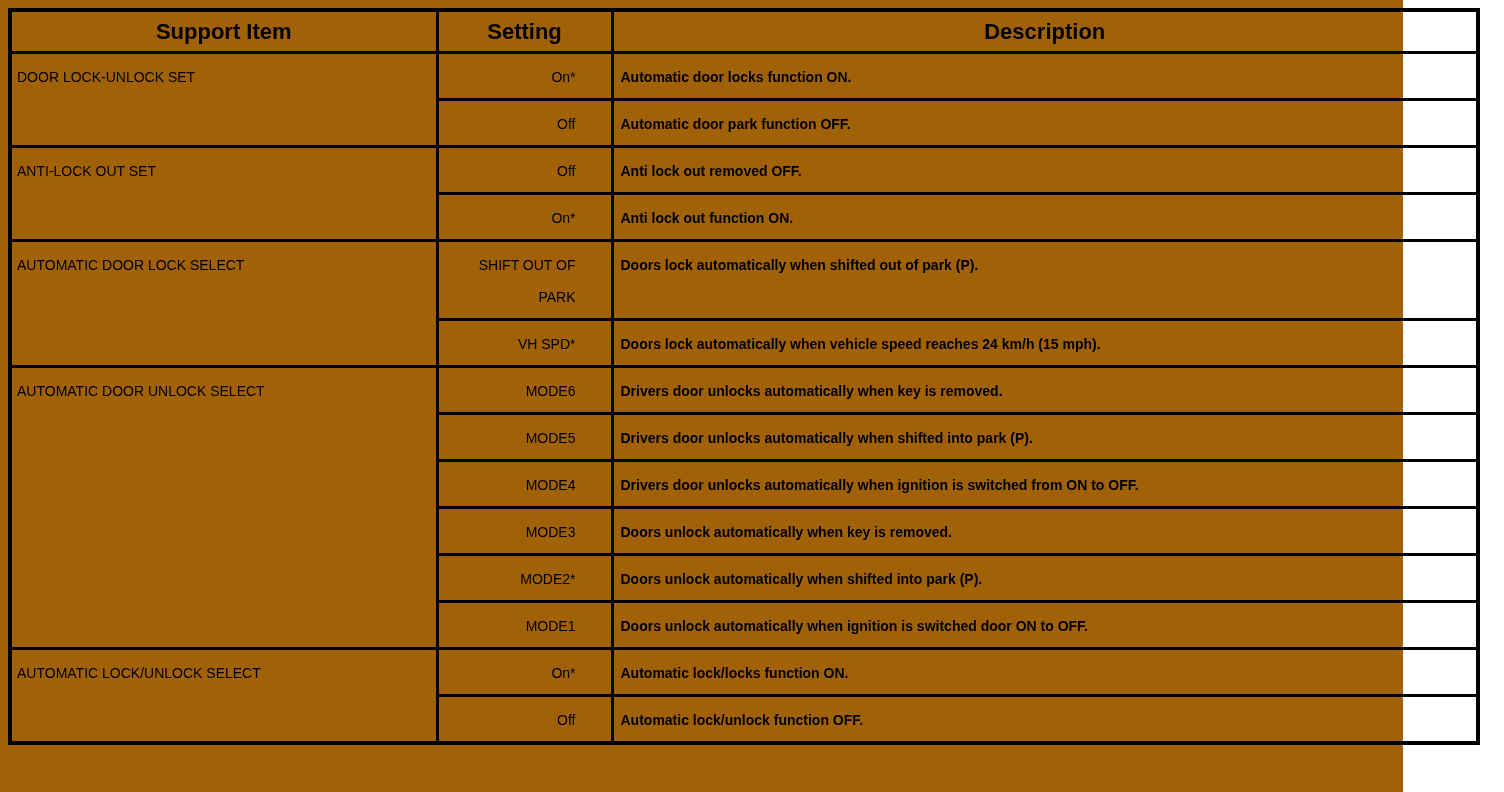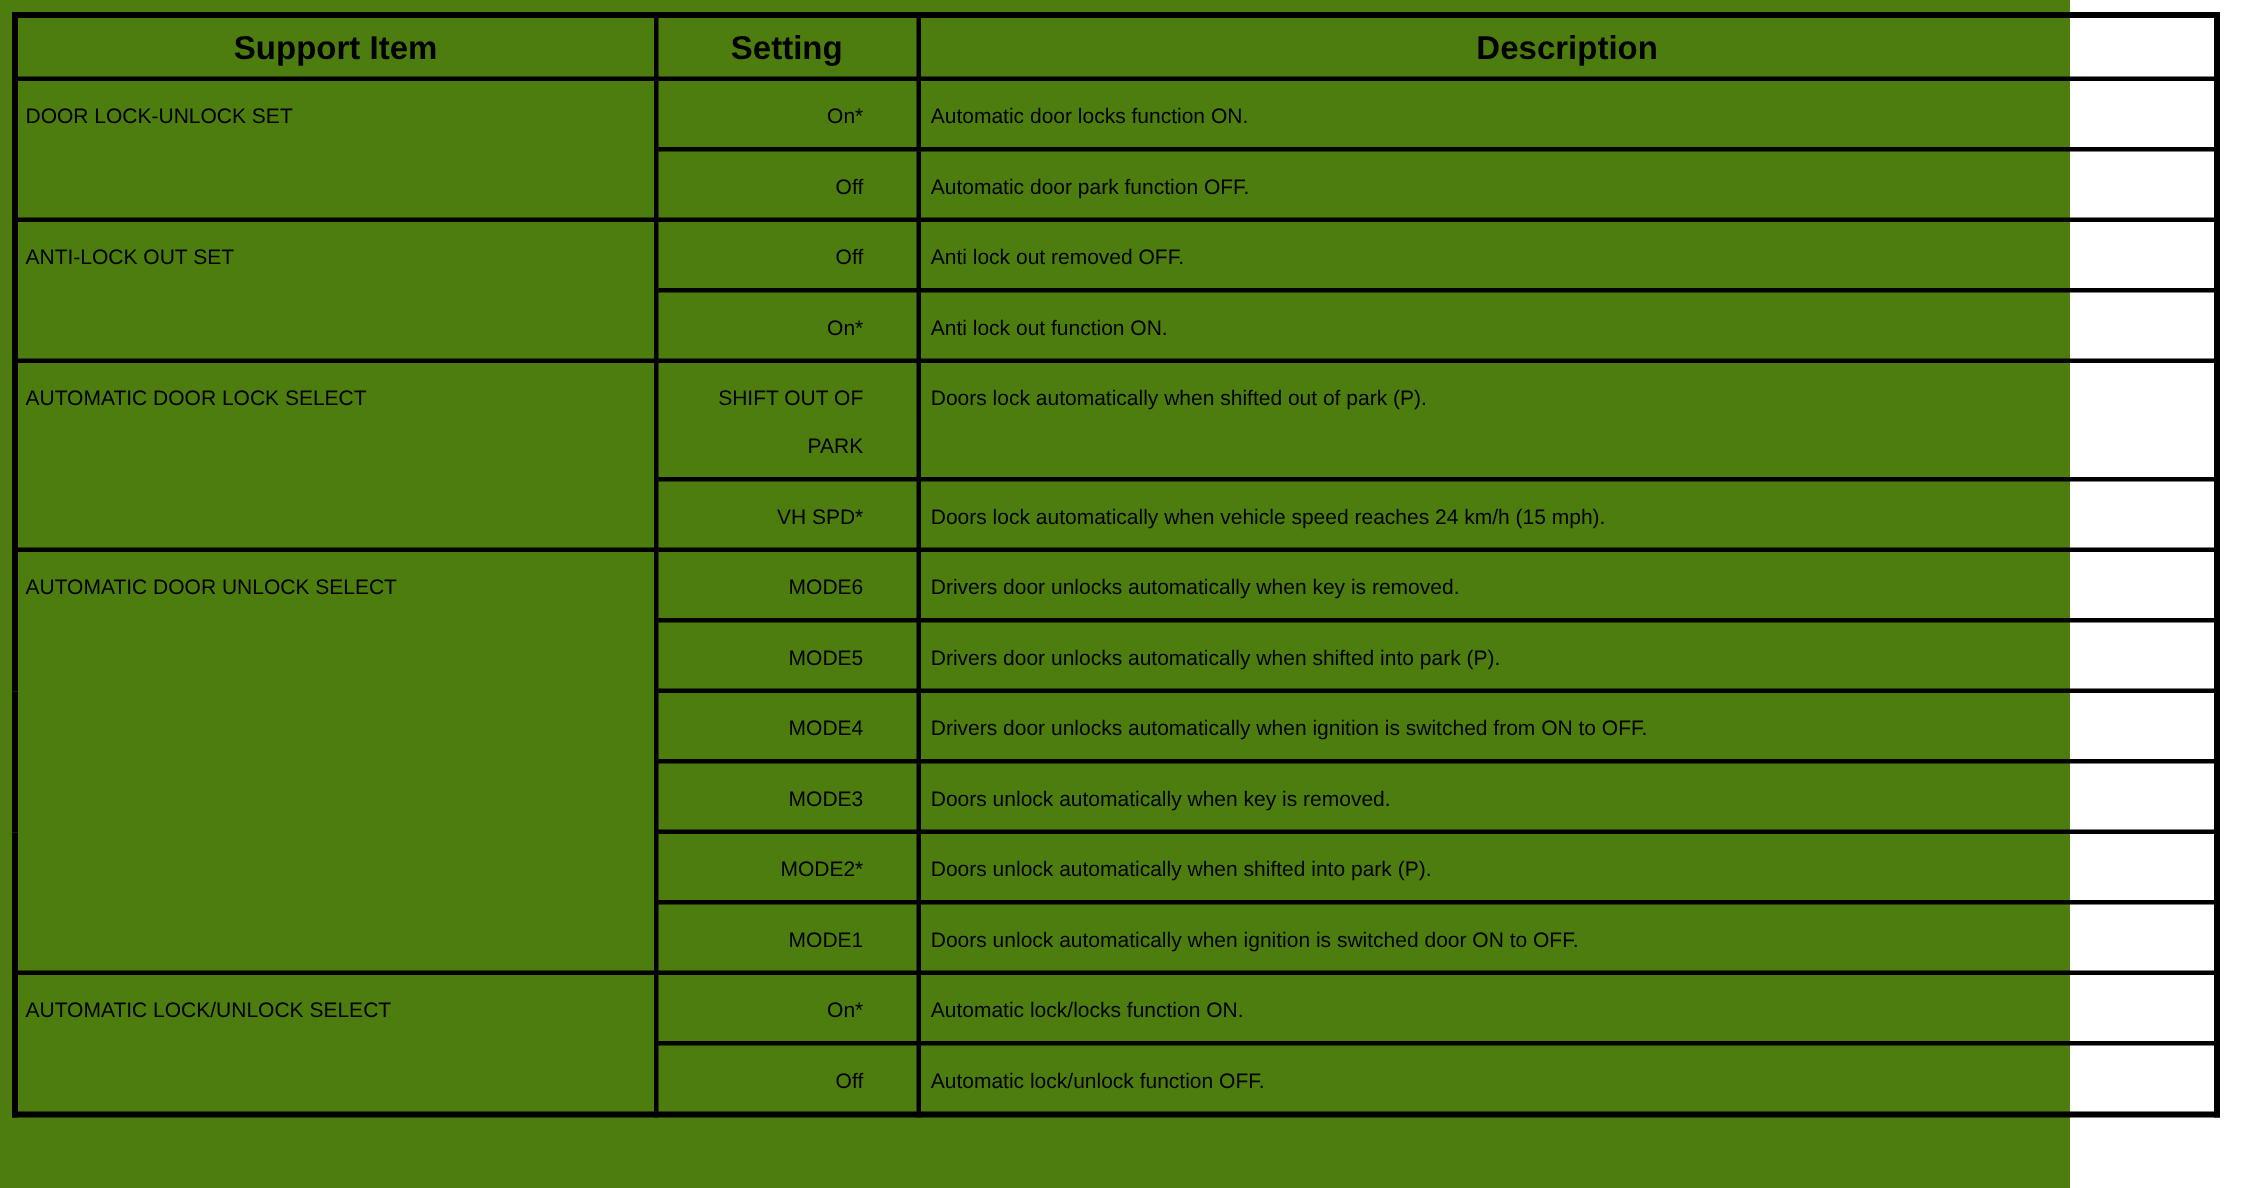--- a/index.html
+++ b/index.html
@@ -4,23 +4,24 @@
 <style>
   html, body {
     margin: 0;
     padding: 0;
     background: #ffffff;
   }
   .page {
     position: relative;
     width: 1380px;
     height: 792px;
-    background: #4d7c0f;
+    background: #a16207;
     font-family: "Liberation Sans", sans-serif;
     color: #000000;
+    padding-left: 23px;
   }
   table.doc-table {
     position: absolute;
     left: 8px;
     top: 8px;
     width: 1468px;
     border-collapse: collapse;
     table-layout: fixed;
     border: 4px solid #000000;
   }
@@ -45,21 +46,21 @@
     vertical-align: top;
     text-align: left;
     padding: 7px 7px 5px 7px;
     line-height: 32px;
     height: 32px; 
   }
   td.cell-item { padding-left: 5px; }
   
   td.cell-item .cell-text    { display: block; max-width: 320px; }
   td.cell-setting .cell-text { display: block; max-width: 130px; text-align: right; }
-  td.cell-desc .cell-text    { display: block; max-width: 700px; }
+  td.cell-desc .cell-text    { display: block; max-width: 700px; font-weight: bold; }
 </style>
 </head>
 <body>
 
 <div class="page">
   <table class="doc-table">
     <colgroup>
       <col class="c-item">
       <col class="c-setting">
       <col class="c-desc">

